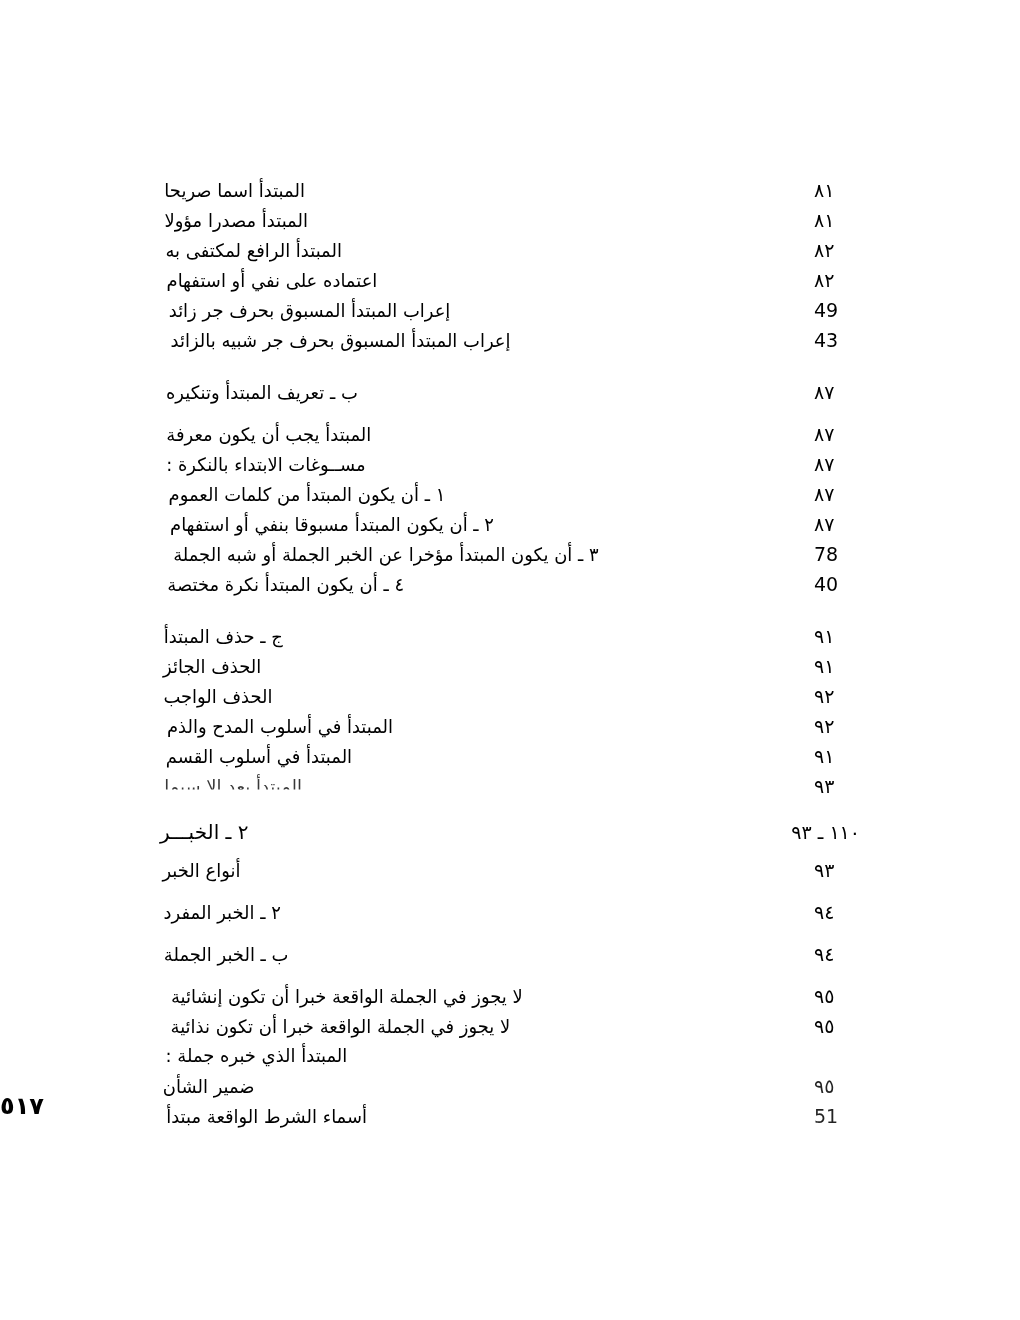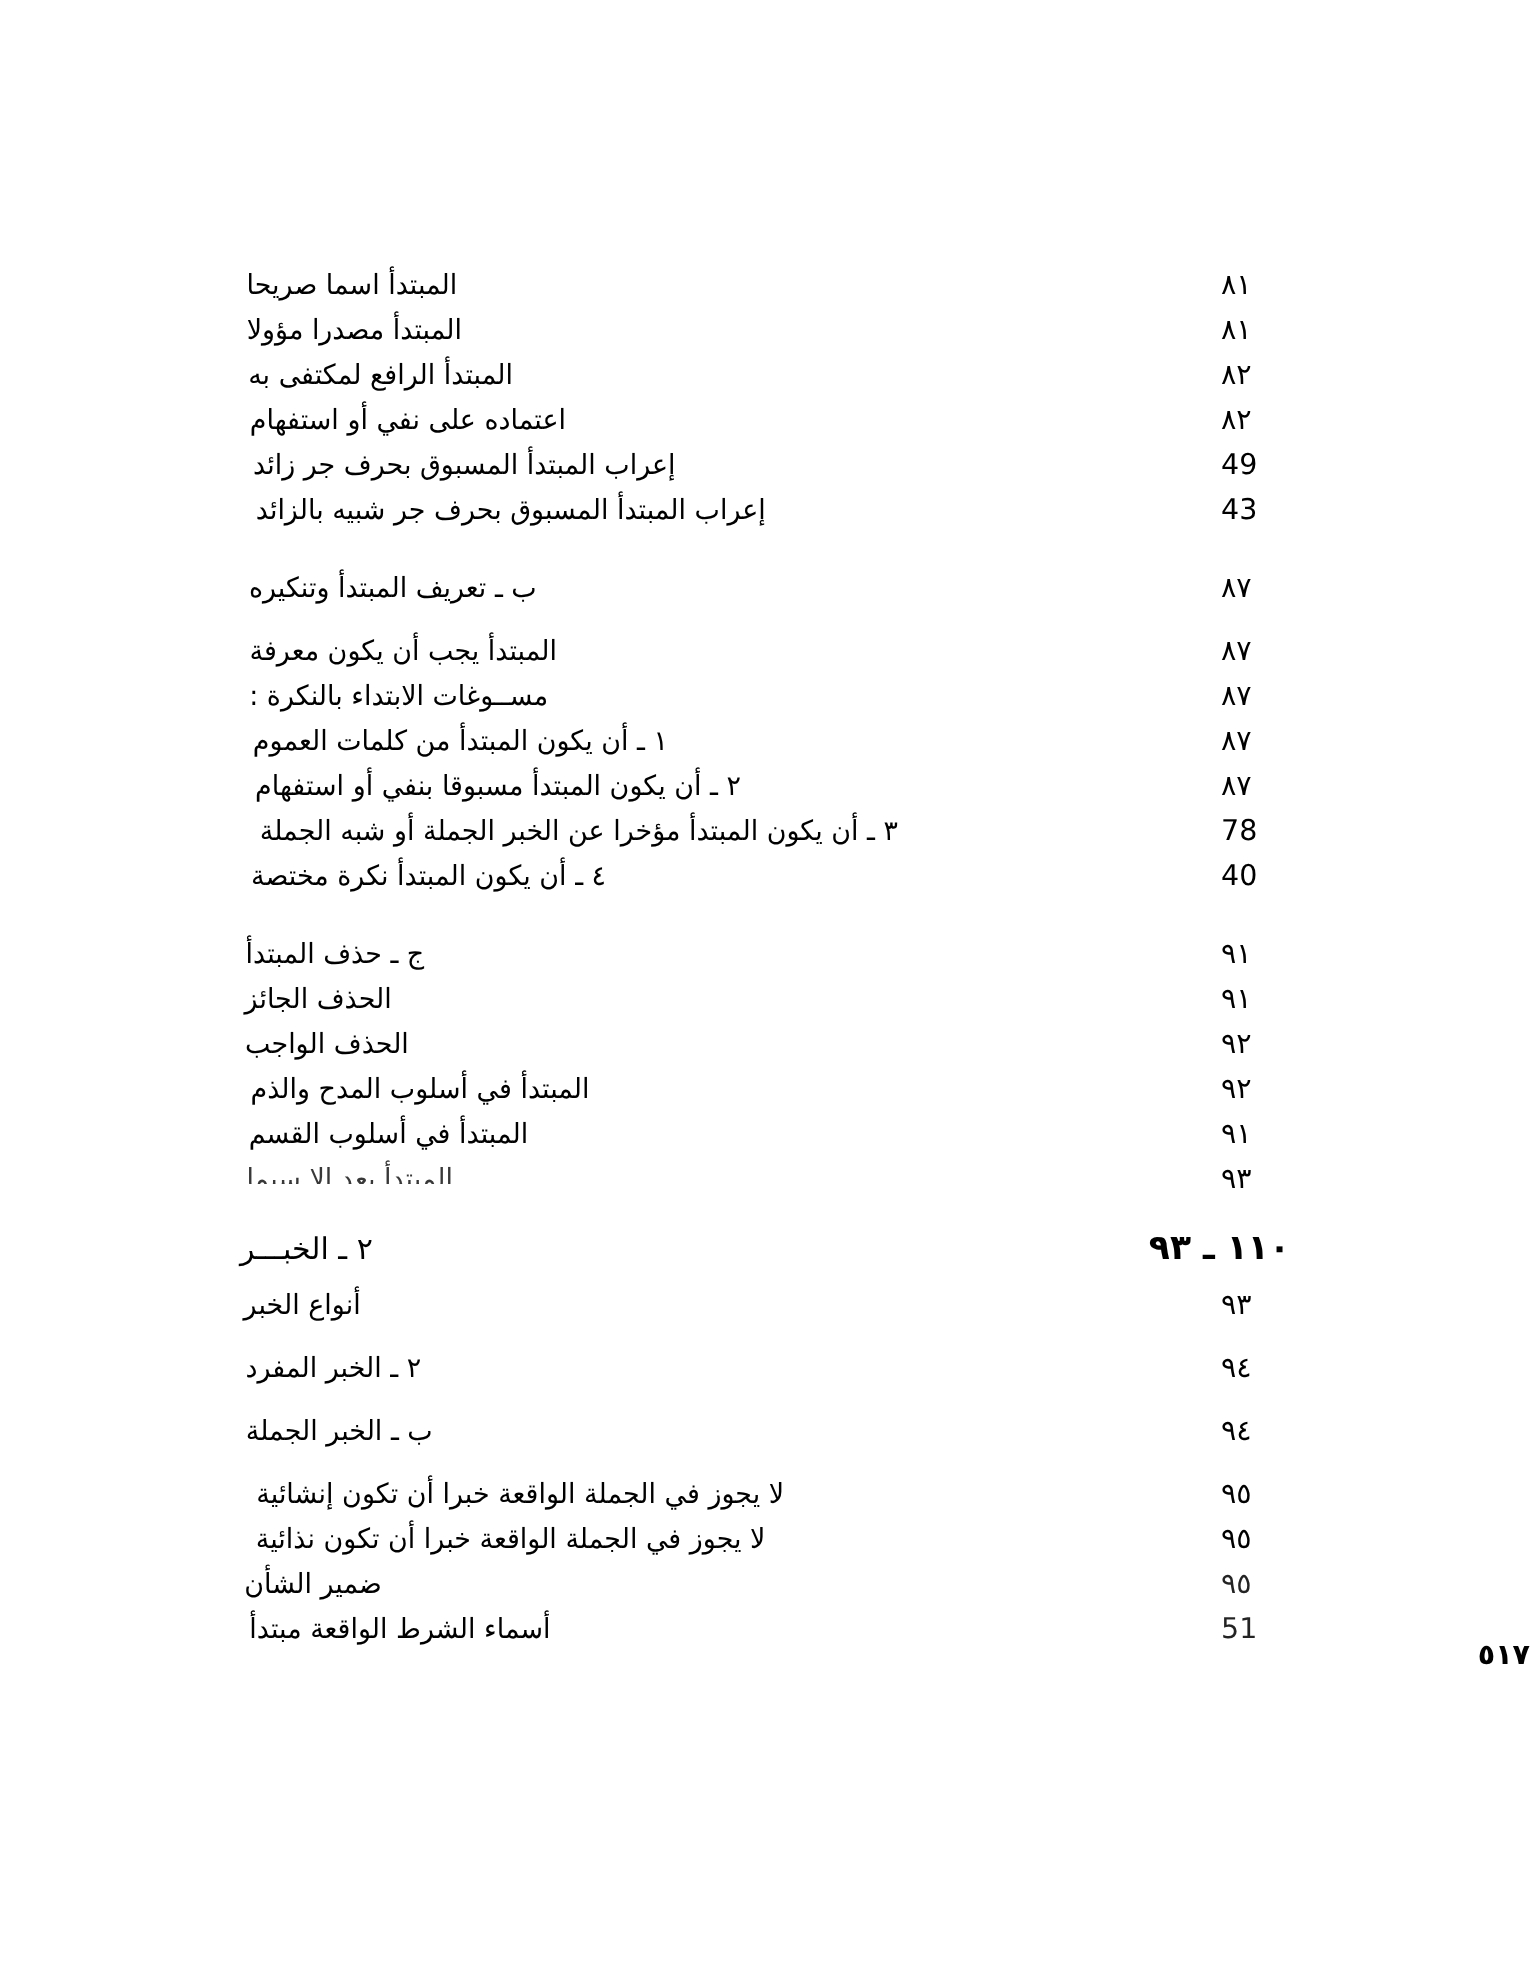--- a/index.html
+++ b/index.html
@@ -93,47 +93,46 @@
     margin-bottom: 6px;
     white-space: nowrap;
   }
   .chapter .ch-title {
     font-size: 20px;
     font-weight: 400;
     letter-spacing: 0.5px;
     margin-right: -28px;
   }
   .chapter .ch-range {
-    font-size: 23px;
-    font-weight: 700;
+    font-size: 19px;
+    font-weight: 400;
     direction: ltr;
     unicode-bidi: isolate;
     margin-left: -22px;
   }
 
   
   .faded {
     opacity: 0.78;
     clip-path: inset(0 0 42% 0);
   }
   .faded-soft {
     opacity: 0.86;
   }
 
   
   #folio {
     position: absolute;
     top: 1092px;
     left: 0;
     right: 0;
-    text-align: right;
-    font-size: 19px;
+    text-align: left;
+    font-size: 24px;
     font-weight: 700;
     letter-spacing: 1px;
-    padding-left: 40px;
   }
 
   
   #page::after {
     content: "";
     position: absolute;
     inset: 0;
     pointer-events: none;
     background: transparent;
   }
@@ -314,20 +313,25 @@
         <span class="spacer"></span>
         <span class="title">لا يجوز في الجملة الواقعة خبرا أن تكون إنشائية</span>
       </div>
 
       <div class="entry ind-0">
         <span class="pageno">٩٥</span>
         <span class="spacer"></span>
         <span class="title">لا يجوز في الجملة الواقعة خبرا أن تكون نذائية</span>
       </div>
 
+      <div class="entry ind-20">
+        <span class="pageno"></span>
+        <span class="spacer"></span>
+        <span class="title">المبتدأ الذي خبره جملة :</span>
+      </div>
 
       <div class="entry ind-44">
         <span class="pageno faded-soft">٩٥</span>
         <span class="spacer"></span>
         <span class="title">ضمير الشأن</span>
       </div>
 
       <div class="entry ind-20">
         <span class="pageno faded-soft">51</span>
         <span class="spacer"></span>

